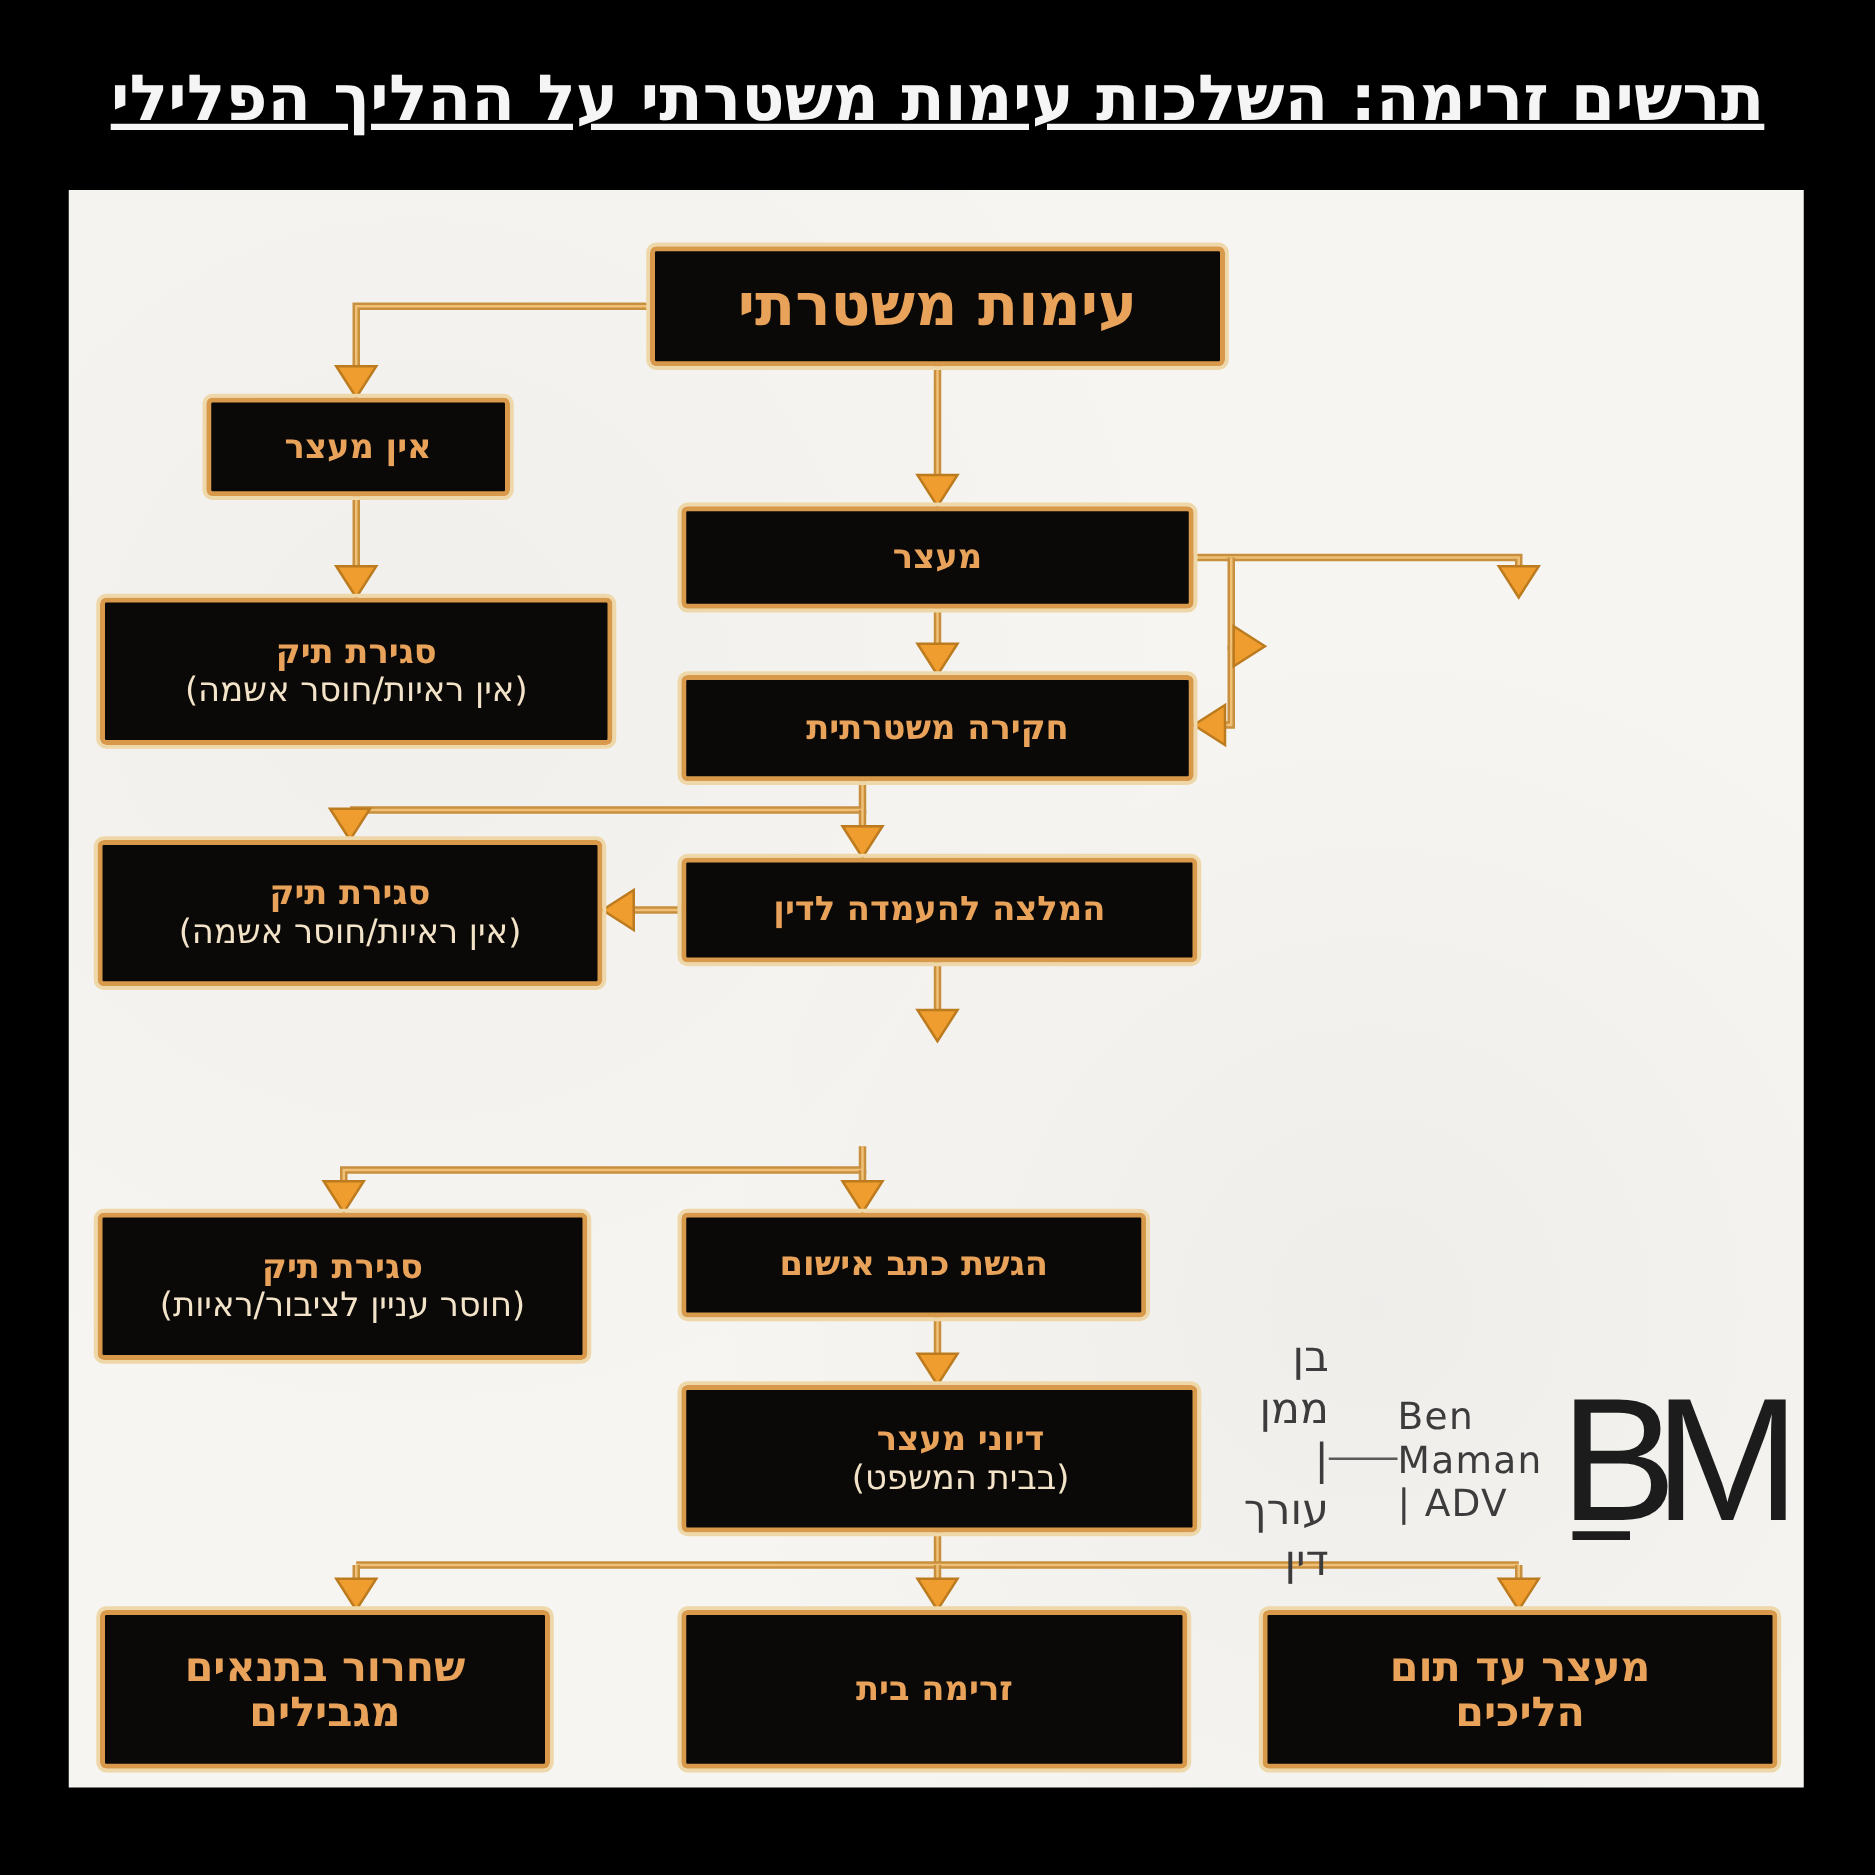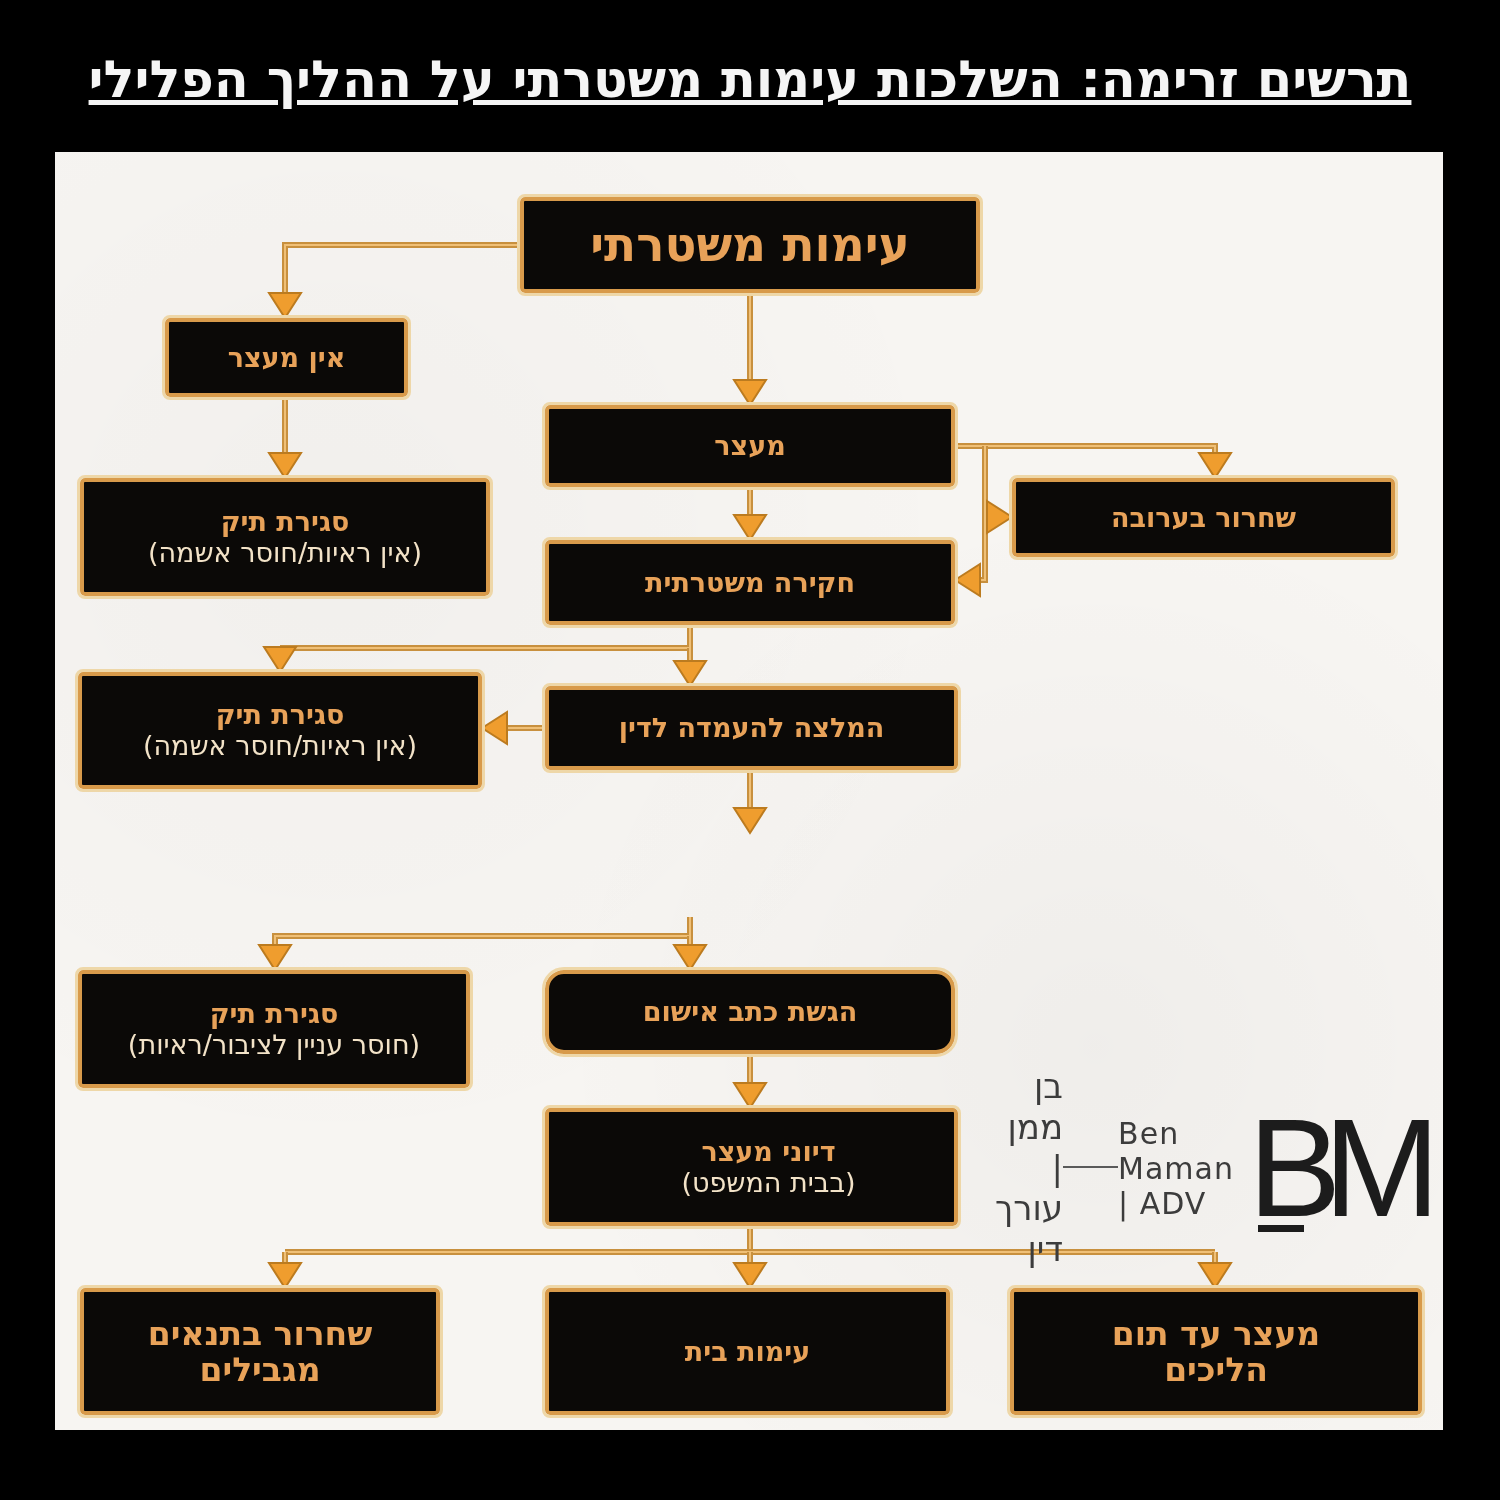--- a/index.html
+++ b/index.html
@@ -102,54 +102,51 @@
   <div id="nodes">
       <div class="node lg" style="left: 520px; top: 197px; width: 460px; height: 96px;">
         <div class="node-title">עימות משטרתי</div>
       </div>
       <div class="node md" style="left: 165px; top: 318px; width: 243px; height: 79px;">
         <div class="node-title">אין מעצר</div>
       </div>
       <div class="node md" style="left: 545px; top: 405px; width: 410px; height: 82px;">
         <div class="node-title">מעצר</div>
       </div>
-      <div class="node md" style="left: 1012px; top: 478px; width: 383px; height: 79px;">
-        <div class="node-title">שחרור בערובה</div>
-      </div>
       <div class="node md" style="left: 80px; top: 478px; width: 410px; height: 118px;">
         <div class="node-title">סגירת תיק</div>
         <div class="node-sub">(אין ראיות/חוסר אשמה)</div>
       </div>
       <div class="node md" style="left: 545px; top: 540px; width: 410px; height: 85px;">
         <div class="node-title">חקירה משטרתית</div>
       </div>
       <div class="node md" style="left: 78px; top: 672px; width: 404px; height: 117px;">
         <div class="node-title">סגירת תיק</div>
         <div class="node-sub">(אין ראיות/חוסר אשמה)</div>
       </div>
       <div class="node md" style="left: 545px; top: 686px; width: 413px; height: 84px;">
         <div class="node-title">המלצה להעמדה לדין</div>
       </div>
       <div class="node md" style="left: 78px; top: 970px; width: 392px; height: 118px;">
         <div class="node-title">סגירת תיק</div>
         <div class="node-sub">(חוסר עניין לציבור/ראיות)</div>
       </div>
-      <div class="node md" style="left: 545px; top: 970px; width: 410px; height: 84px; border-radius: 19px;">
+      <div class="node md" style="left: 545px; top: 970px; width: 372px; height: 84px;">
         <div class="node-title">הגשת כתב אישום</div>
       </div>
       <div class="node md" style="left: 545px; top: 1108px; width: 413px; height: 118px; padding-left: 44px;">
         <div class="node-title">דיוני מעצר</div>
         <div class="node-sub">(בבית המשפט)</div>
       </div>
       <div class="node sm" style="left: 80px; top: 1288px; width: 360px; height: 127px;">
         <div class="node-title">שחרור בתנאים
 מגבילים</div>
       </div>
       <div class="node md" style="left: 545px; top: 1288px; width: 405px; height: 127px;">
-        <div class="node-title">עימות בית</div>
+        <div class="node-title">זרימה בית</div>
       </div>
       <div class="node sm" style="left: 1010px; top: 1288px; width: 412px; height: 127px;">
         <div class="node-title">מעצר עד תום
 הליכים</div>
       </div>
     </div>
   <div class="logo">
     <div class="logo-text">
       <div class="logo-hebrew">בן ממן | עורך דין</div>
       <div class="logo-divider"></div>

